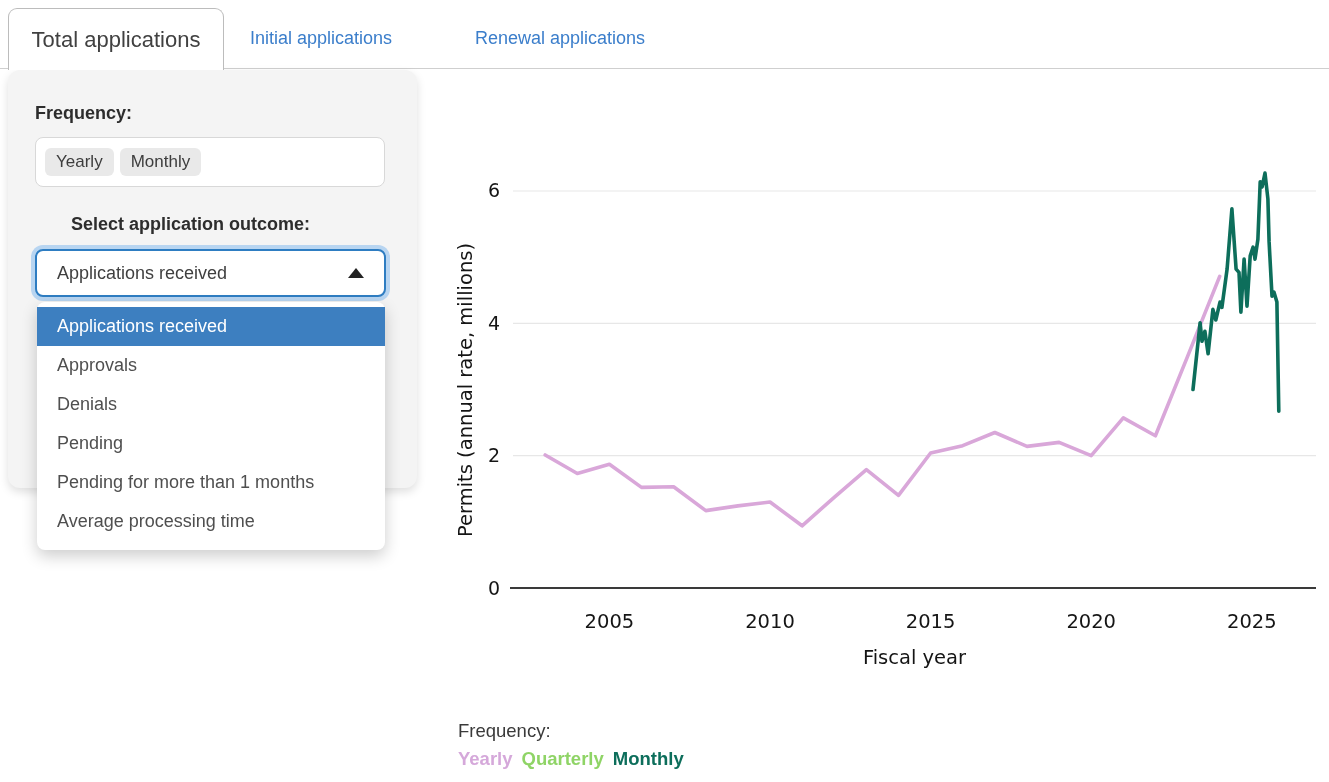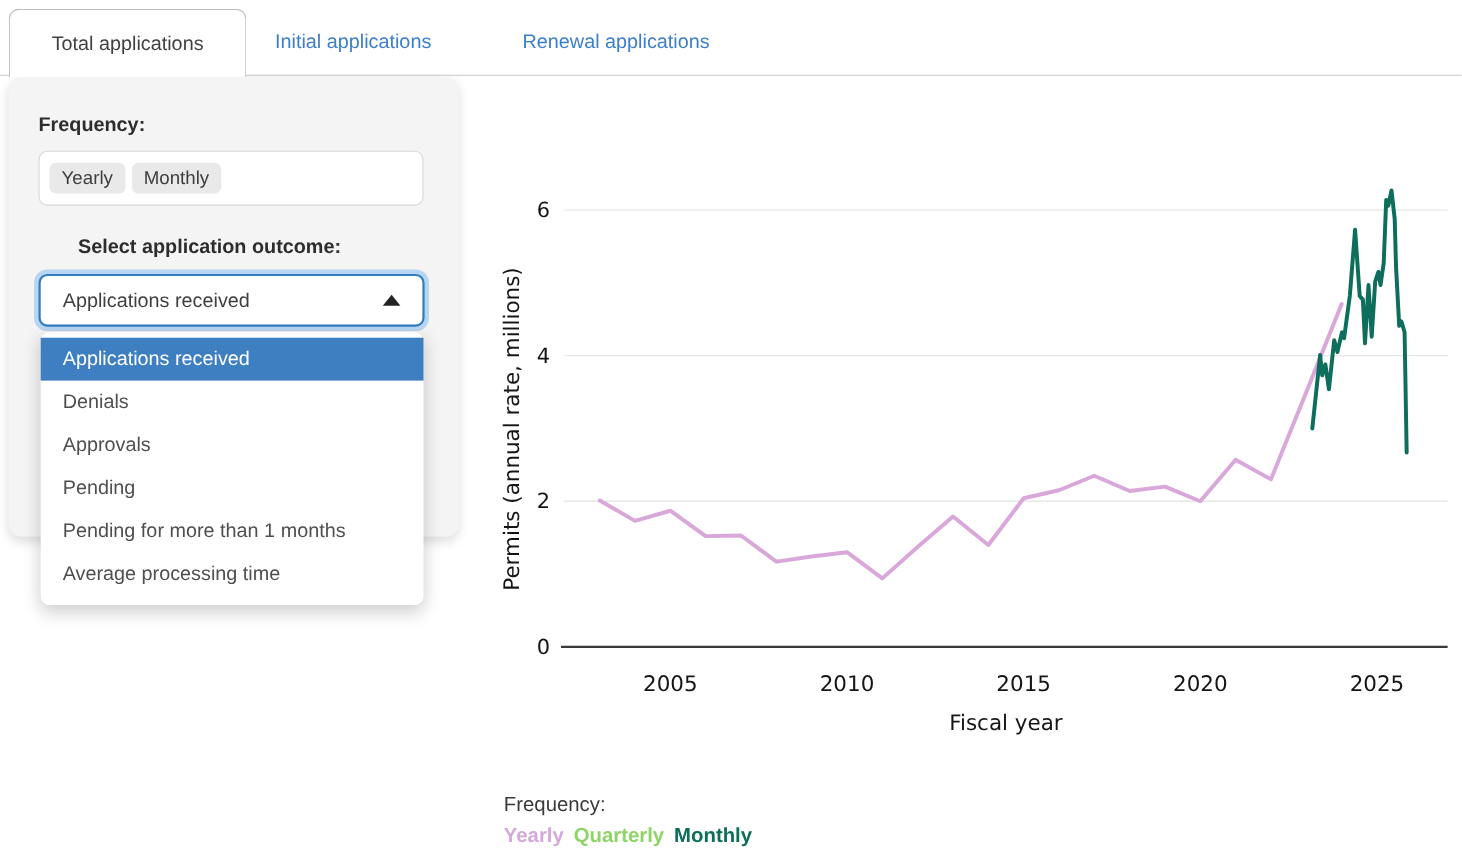--- a/index.html
+++ b/index.html
@@ -4,21 +4,21 @@
 <style>
   html,body{margin:0;padding:0;background:#fff;}
   #app{position:relative;width:1329px;height:782px;background:#fff;overflow:hidden;
        font-family:"Liberation Sans",sans-serif;}
 
   
   .tabbar-line{position:absolute;left:0;right:0;top:68px;height:1px;background:#cfcfcf;}
   .tab-active{position:absolute;left:8px;top:8px;width:214px;height:61px;background:#fff;
               border:1px solid #bcbcbc;border-bottom:none;border-radius:9px 9px 0 0;
               display:flex;align-items:center;justify-content:center;z-index:3;
-              font-size:18px;color:#414141;}
+              font-size:22px;color:#414141;}
   .tab-link{position:absolute;top:8px;height:60px;display:flex;align-items:center;
             font-size:18px;color:#3b7ecb;cursor:pointer;}
   .tab-initial{left:250px;}
   .tab-renewal{left:475px;text-align:center;}
 
   
   .filter-panel{position:absolute;left:8px;top:70px;width:409px;height:418px;background:#f4f4f4;
                 border-radius:12px;box-shadow:0 4px 10px rgba(0,0,0,.13);z-index:2;}
   .panel-label{position:absolute;left:27px;font-size:18px;font-weight:700;color:#2d2d2d;}
   .lbl-frequency{top:33px;}
@@ -77,22 +77,22 @@
     </div>
     <div class="panel-label lbl-outcome">Select application outcome:</div>
     <div class="select-box">
       <span>Applications received</span>
       <span class="caret-up"></span>
     </div>
   </div>
 
   <div class="dropdown-menu">
     <div class="dd-item selected">Applications received</div>
+    <div class="dd-item">Approvals</div>
     <div class="dd-item">Denials</div>
-    <div class="dd-item">Approvals</div>
     <div class="dd-item">Pending</div>
     <div class="dd-item">Pending for more than 1 months</div>
     <div class="dd-item">Average processing time</div>
   </div>
 
   <svg id="chart-svg" width="1329" height="782" viewBox="0 0 1329 782">
       <line x1="510" x2="1316" y1="588" y2="588" stroke="#3a3a3a" stroke-width="2"></line>
       <text x="500" y="594.5" text-anchor="end" font-size="19">0</text>
       <line x1="513" x2="1316" y1="455.65999999999997" y2="455.65999999999997" stroke="#e7e7e7" stroke-width="1.2"></line>
       <text x="500" y="462.15999999999997" text-anchor="end" font-size="19">2</text>

